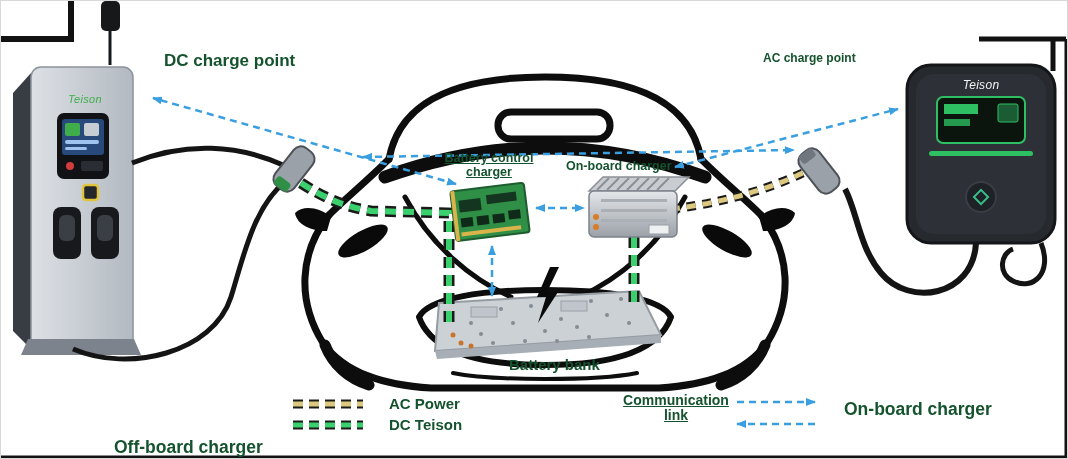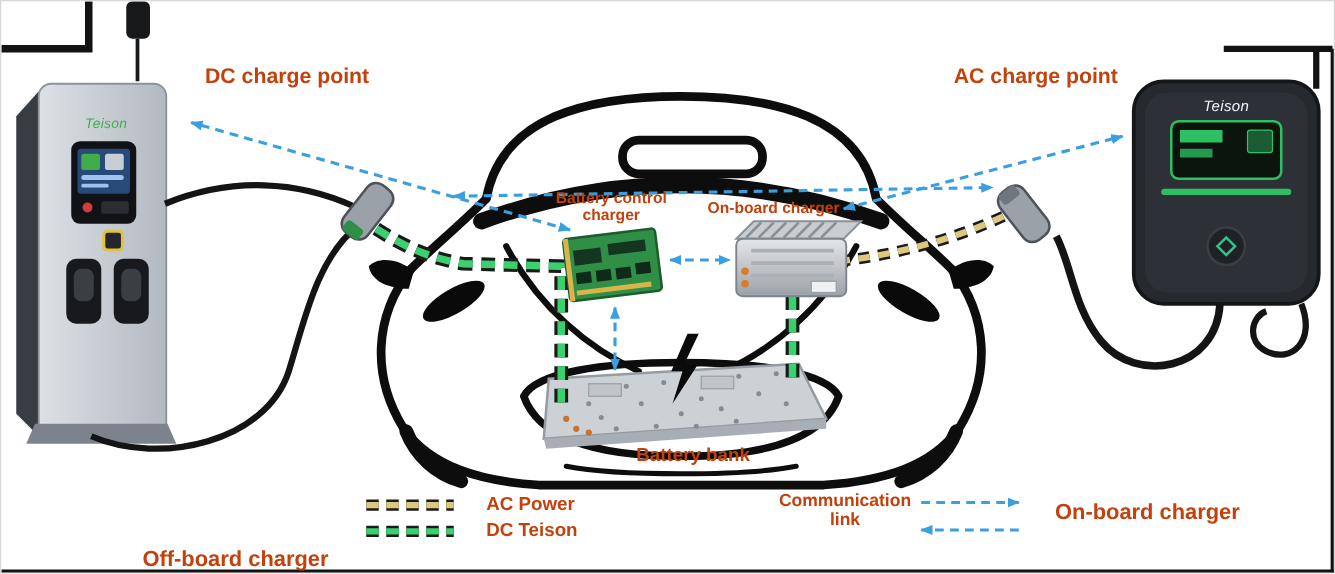--- a/index.html
+++ b/index.html
@@ -9,29 +9,29 @@
     background:#ffffff;
     overflow:hidden;
     font-family:"Liberation Sans",sans-serif;
     border:1px solid #d8d8d8;
     box-sizing:border-box;
   }
   #diagram-svg{position:absolute;left:0;top:0;width:1068px;height:459px;}
   .lbl{
     position:absolute;
     font-weight:700;
-    color:#c2410c;
+    color:#14532d;
     white-space:nowrap;
     z-index:5;
     line-height:1.1;
   }
   .lbl-lg{font-size:17.5px;}
   .lbl-md{font-size:15px;}
   .lbl-sm{font-size:12.5px;}
-  .center{text-align:center;white-space:normal;}
+  .center{text-align:center;white-space:normal;text-decoration:underline;}
   .brand{
     font-style:italic;
     font-weight:400;
     text-align:center;
     letter-spacing:.3px;
   }
   .brand-dc{color:#3fae4a;font-size:11px;width:56px;left:56px;top:92px;}
   .brand-ac{color:#f2f4f6;font-size:12px;width:60px;left:950px;top:78px;}
 </style>
 </head>
@@ -209,21 +209,21 @@
     </g>
 
     <g stroke="#121212">
       <line x1="0" y1="456.5" x2="1068" y2="456.5" stroke-width="4"></line>
       <line x1="1065.5" y1="38" x2="1065.5" y2="457" stroke-width="4"></line>
     </g>
   </svg>
 
   <div class="lbl lbl-lg" style="left:163px;top:51px;font-size:17px;">DC charge point</div>
 
-  <div class="lbl lbl-lg" style="left:762px;top:51px;font-size:17px;text-align:right;">AC charge point</div>
+  <div class="lbl lbl-lg" style="left:762px;top:51px;font-size:12px;text-align:right;">AC charge point</div>
 
   <div class="lbl lbl-sm center" style="left:438px;top:151px;width:100px;">
     <span style="display:block">Battery control</span>
     <span style="display:block">charger</span>
   </div>
 
   <div class="lbl lbl-sm" style="left:565px;top:159px;">On-board charger</div>
 
   <div class="lbl lbl-md" style="left:508px;top:356px;">Battery bank</div>
 

